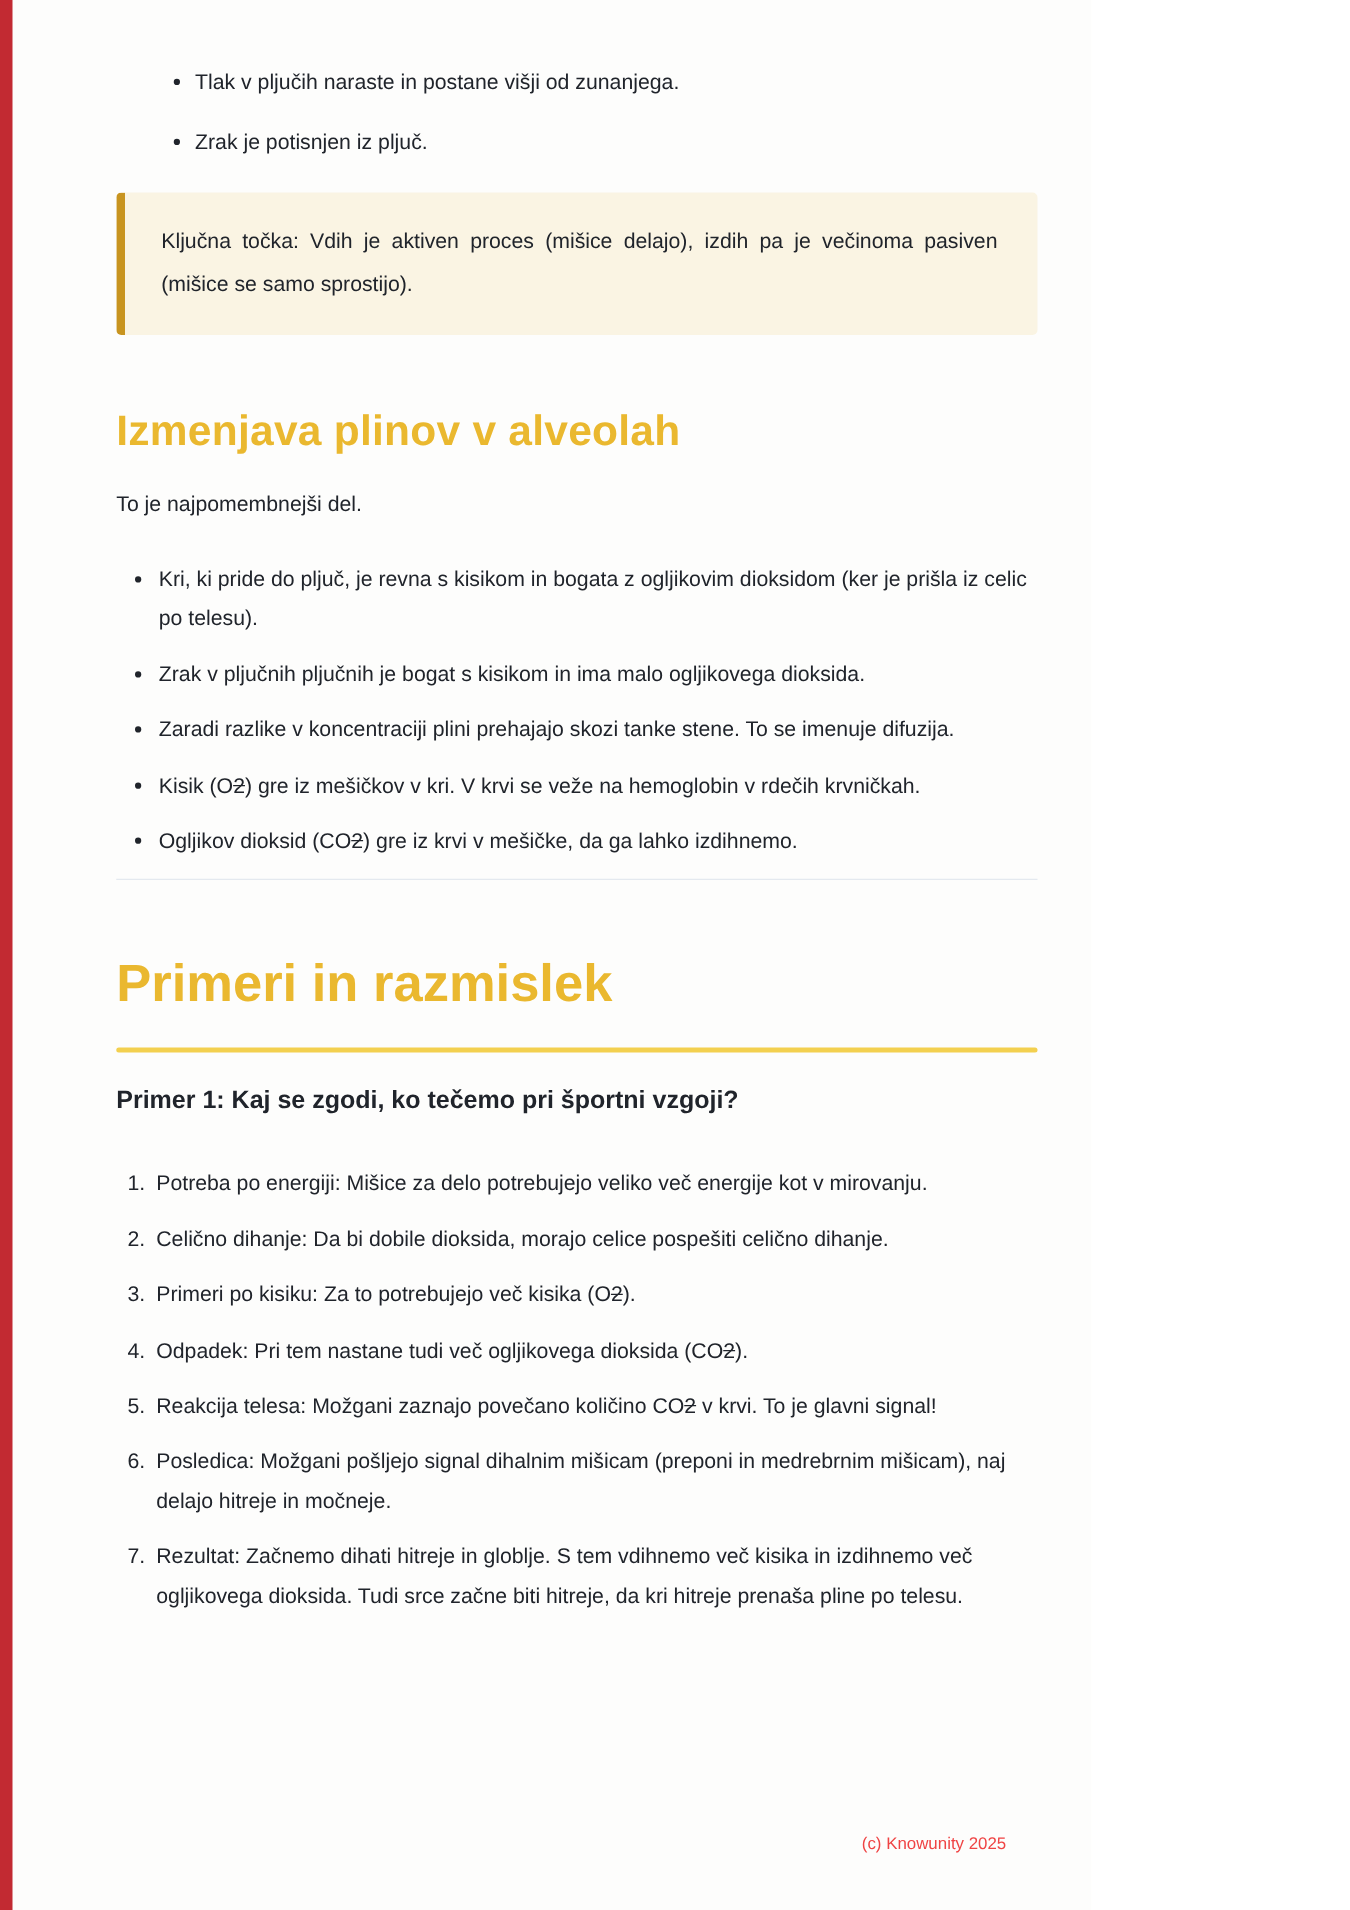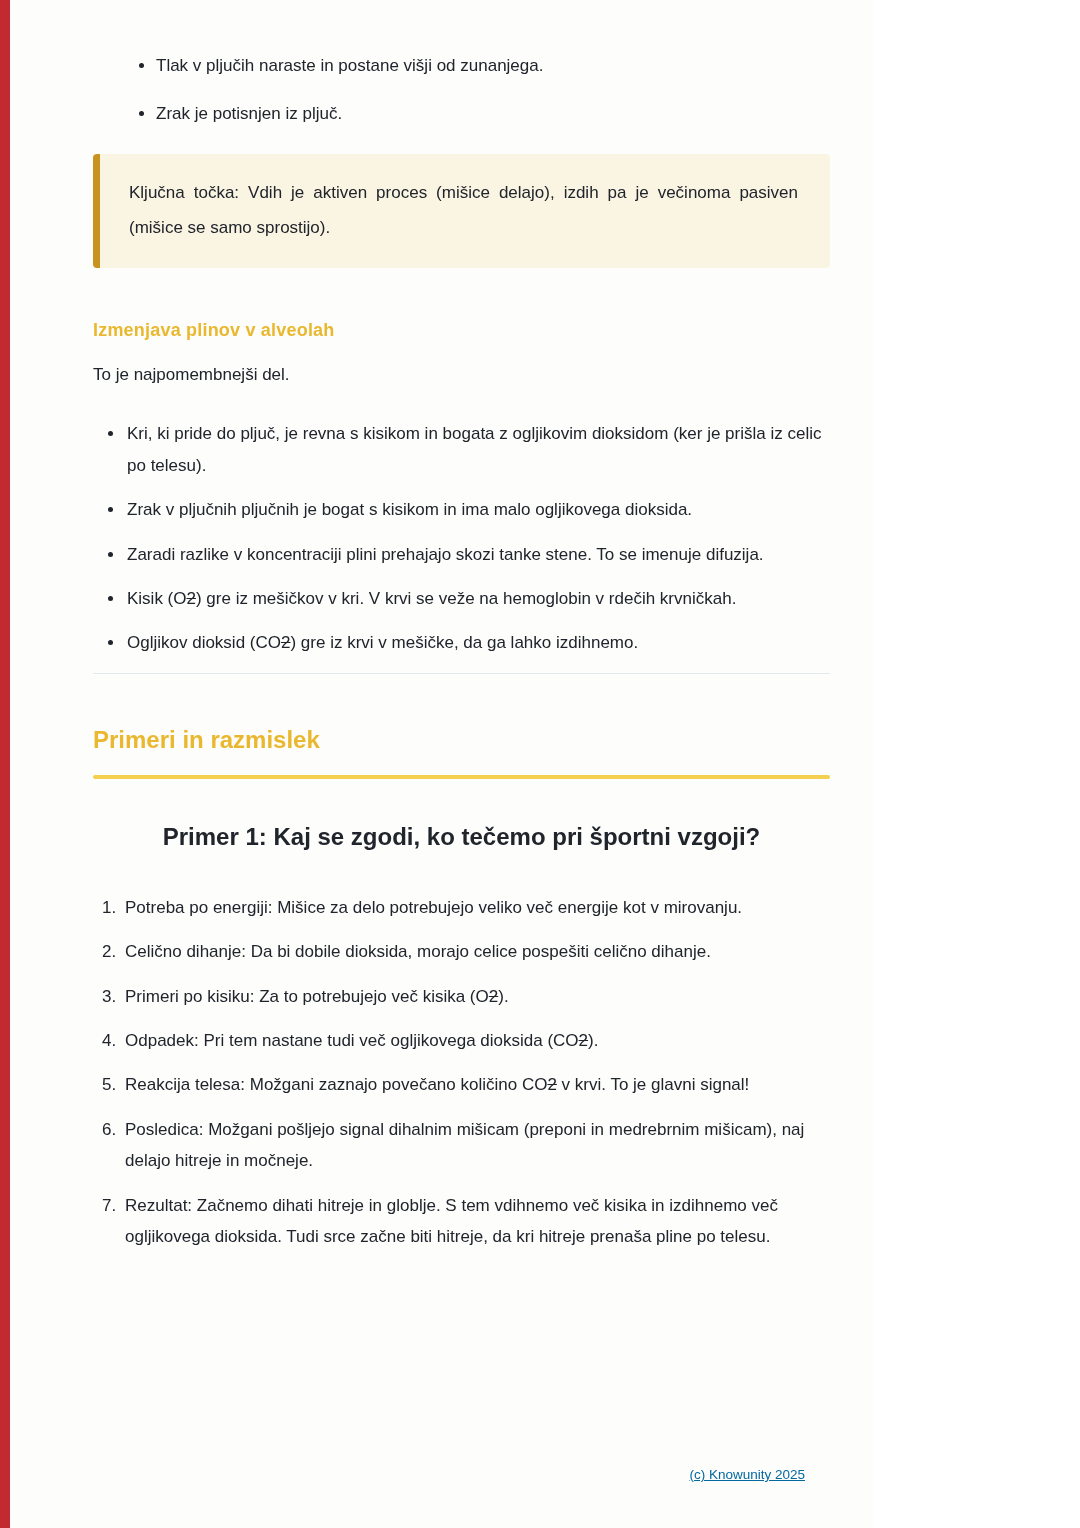--- a/index.html
+++ b/index.html
@@ -18,41 +18,41 @@
   .top-bullets { list-style:disc; padding-left:63px; margin-top:50px; }
   .top-bullets li { margin-bottom:17px; }
 
   .callout {
     margin-top:24px; background:var(--callout-bg,#faf4e3);
     border-left:7px solid var(--callout-border,#c8941f);
     border-radius:4px; padding:22px 32px 22px 29px;
   }
   .callout p { text-align:justify; line-height:2.05; }
 
-  h2.gold { margin-top:46px; font-size:18px; font-weight:bold; color:var(--gold,#eab82f); letter-spacing:.2px; }
+  h2.gold { margin-top:46px; font-size:34px; font-weight:bold; color:var(--gold,#eab82f); letter-spacing:.2px; }
   .lead { margin-top:12px; }
 
   .bullets { list-style:disc; padding-left:32px; margin-top:28px; }
   .bullets li { margin-bottom:13px; padding-left:2px; }
 
   .divider { border:none; border-top:1px solid var(--divider,#e4e9ef); margin-top:14px; }
 
-  h1.gold { margin-top:44px; font-size:24px; font-weight:bold; color:var(--gold,#eab82f); }
+  h1.gold { margin-top:44px; font-size:42px; font-weight:bold; color:var(--gold,#eab82f); }
   .underline { height:4px; background:var(--gold-light,#f3d04f); margin-top:13px; border-radius:2px; }
 
-  .subtitle { margin-top:36px; font-weight:bold; font-size:24px;text-align:center; }
+  .subtitle { margin-top:20px; font-weight:bold; font-size:20px; }
 
   .steps { list-style:none; margin-top:32px; }
   .steps li { position:relative; padding-left:32px; margin-bottom:13px; }
   .steps .num { position:absolute; left:9px; }
 
   .b { font-weight:normal; }
   .strike { text-decoration:line-through; }
 
-  .footer { position:absolute; right:68px; bottom:46px; font-size:13.5px; color:#0369a1;text-decoration:underline; }
+  .footer { position:absolute; right:68px; bottom:46px; font-size:13.5px; color:#ef4444; }
 </style>
 </head>
 <body>
 
 <div class="canvas">
   <div class="edge-left"></div>
   <div class="edge-yellow"></div>
   <div class="edge-cream"></div>
 
   <div class="content">

